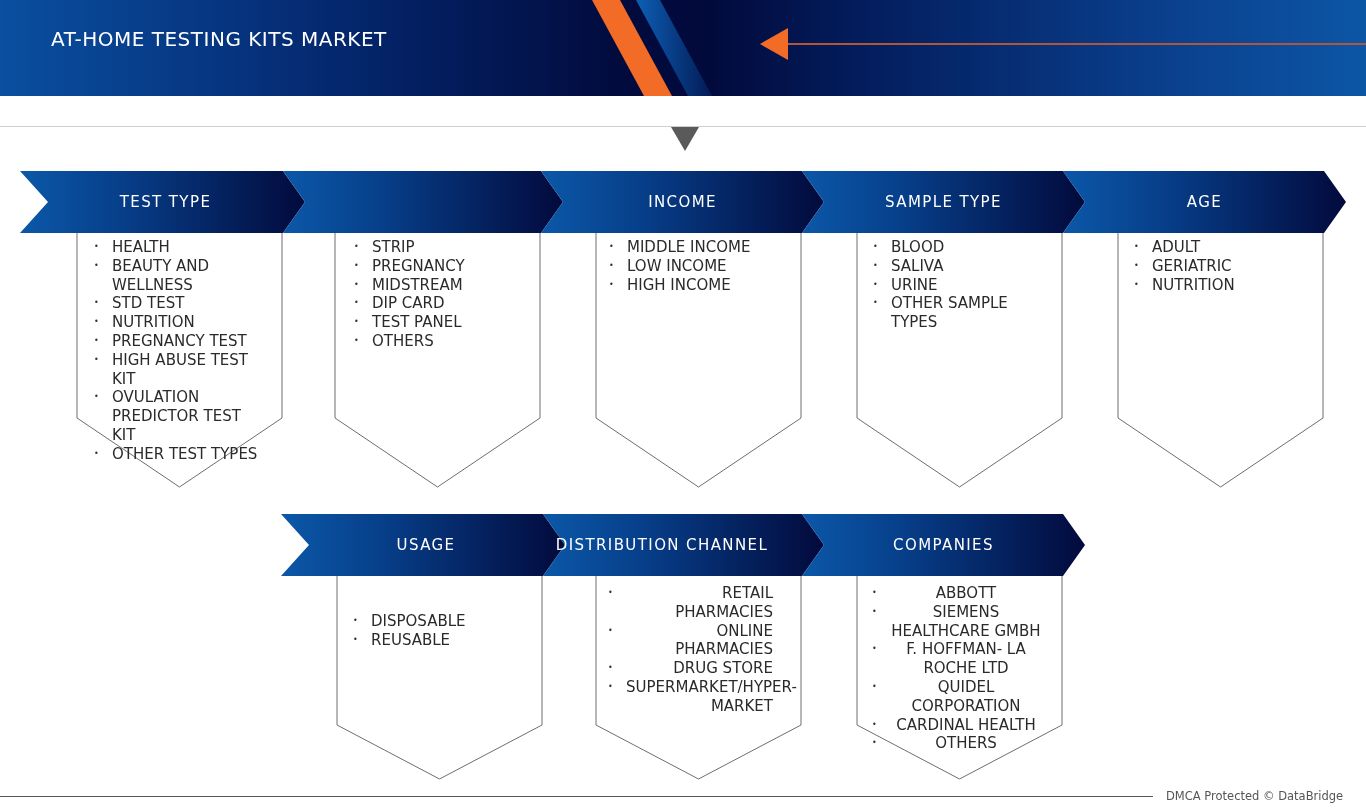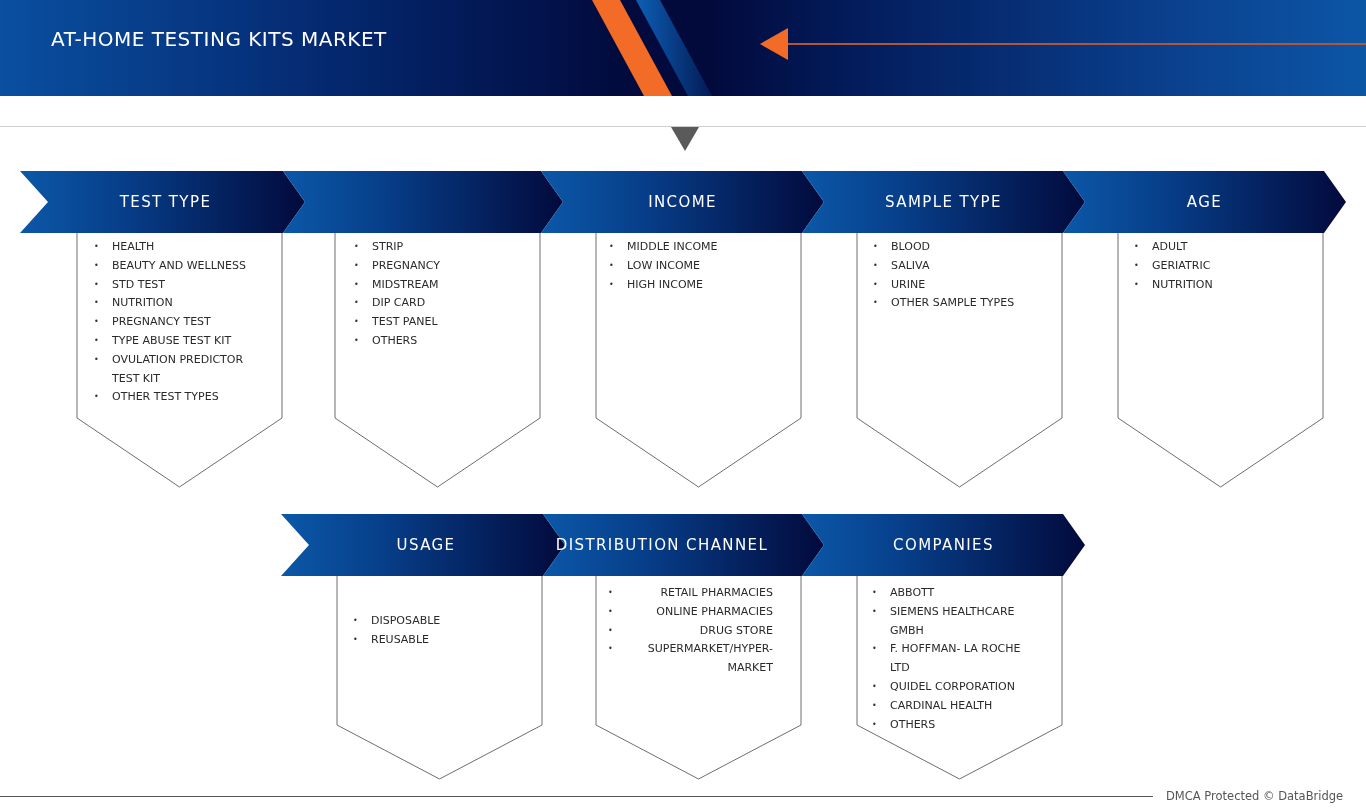--- a/index.html
+++ b/index.html
@@ -28,21 +28,21 @@
     border-top: 24px solid #5a5a5a;
   }
   .diagram { position: absolute; left: 0; top: 0; width: 1366px; height: 808px; }
   .seg-label {
     position: absolute; color: #ffffff; font-weight: normal; font-size: 15px;
     letter-spacing: 1.4px; text-align: center; height: 62px; line-height: 62px;
     font-family: "DejaVu Sans", sans-serif;
   }
   .seg-list {
     position: absolute; margin: 0; padding: 0; list-style: none;
-    font-size: 11px; color: #2a2a2a; line-height: 18.8px;
+    font-size: 15px; color: #2a2a2a; line-height: 18.8px;
     font-family: "DejaVu Sans", sans-serif;
   }
   .seg-list li { position: relative; padding-left: 18px; }
   .seg-list li::before {
     content: "•"; position: absolute; left: 0; top: 0; font-size: 8px; color: #333;
   }
   .footer-line { position: absolute; left: 0; top: 796px; width: 1153px; height: 1px; background: #555; }
   .footer-text {
     position: absolute; left: 1166px; top: 789px; font-size: 11.5px; color: #555;
     font-family: "DejaVu Sans", sans-serif;
@@ -113,21 +113,21 @@
 <div class="seg-label" style="left:563px; top:171px; width:239px;">INCOME</div>
 <div class="seg-label" style="left:824px; top:171px; width:239px;">SAMPLE TYPE</div>
 <div class="seg-label" style="left:1085px; top:171px; width:239px;">AGE</div>
 
 <ul class="seg-list" style="left:94px; top:238px; width:175px;">
   <li>HEALTH</li>
   <li>BEAUTY AND WELLNESS</li>
   <li>STD TEST</li>
   <li>NUTRITION</li>
   <li>PREGNANCY TEST</li>
-  <li>TYPE ABUSE TEST KIT</li>
+  <li>HIGH ABUSE TEST KIT</li>
   <li>OVULATION PREDICTOR TEST KIT</li>
   <li>OTHER TEST TYPES</li>
 </ul>
 <ul class="seg-list" style="left:354px; top:238px; width:175px;">
   <li>STRIP</li>
   <li>PREGNANCY</li>
   <li>MIDSTREAM</li>
   <li>DIP CARD</li>
   <li>TEST PANEL</li>
   <li>OTHERS</li>
@@ -156,21 +156,21 @@
 <ul class="seg-list" style="left:353px; top:612px; width:180px;">
   <li>DISPOSABLE</li>
   <li>REUSABLE</li>
 </ul>
 <ul class="seg-list" style="left:608px; top:584px; width:165px;text-align:right;">
   <li>RETAIL PHARMACIES</li>
   <li>ONLINE PHARMACIES</li>
   <li>DRUG STORE</li>
   <li>SUPERMARKET/HYPER-MARKET</li>
 </ul>
-<ul class="seg-list" style="left:872px; top:584px; width:170px;">
+<ul class="seg-list" style="left:872px; top:584px; width:170px;text-align:center;">
   <li>ABBOTT</li>
   <li>SIEMENS HEALTHCARE GMBH</li>
   <li>F. HOFFMAN- LA ROCHE LTD</li>
   <li>QUIDEL CORPORATION</li>
   <li>CARDINAL HEALTH</li>
   <li>OTHERS</li>
 </ul>
 
 <div class="footer-line"></div>
 <div class="footer-text">DMCA Protected © DataBridge</div>

